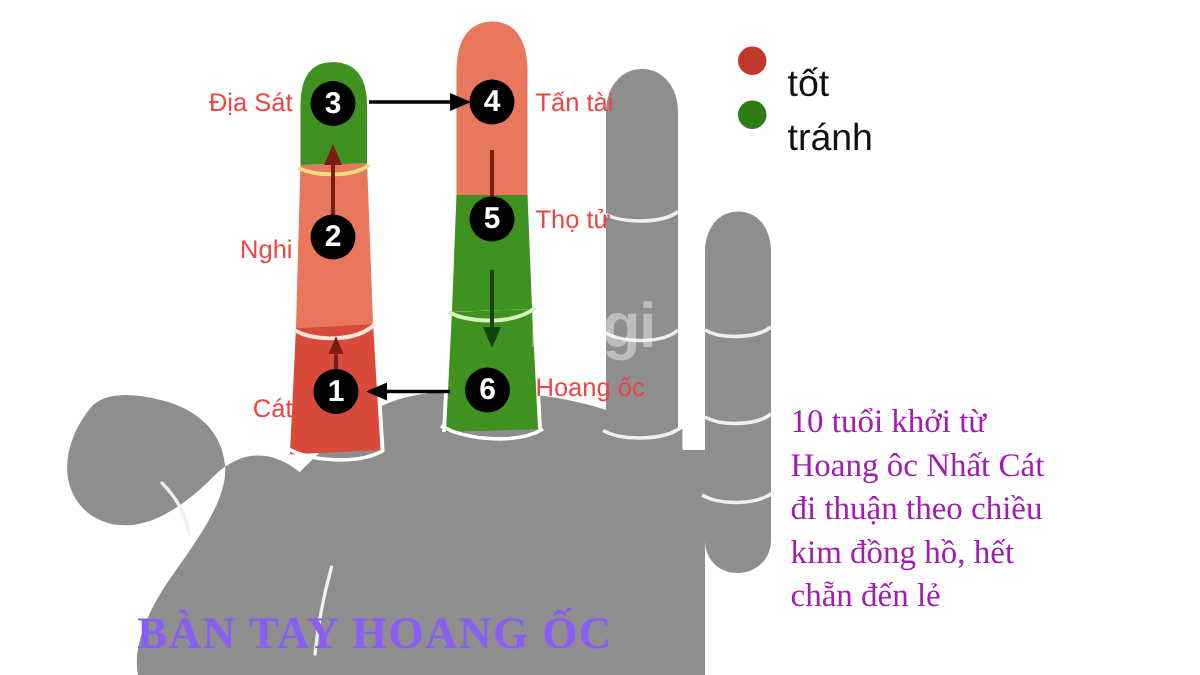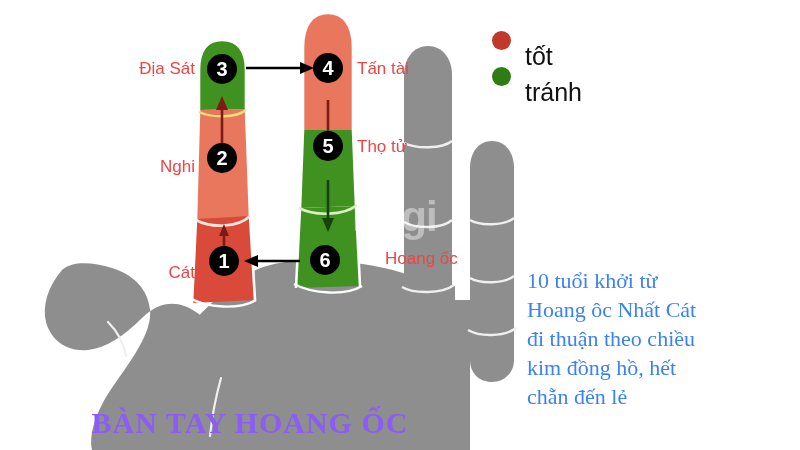--- a/index.html
+++ b/index.html
@@ -76,21 +76,21 @@
   }
 
   #note {
     position: absolute;
     left: 527px;
     top: 266px;
     width: 250px;
     font-family: "Liberation Serif", serif;
     font-size: 22px;
     line-height: 1.32;
-    color: #3b82f6;
+    color: #a21caf;
     white-space: pre-line;
   }
 
   #title {
     position: absolute;
     left: 0;
     top: 406px;
     width: 500px;
     text-align: center;
     font-family: "Liberation Serif", serif;
@@ -259,21 +259,21 @@
   <div class="num" style="left:313px; top:53px;">4</div>
   <div class="num" style="left:313px; top:131px;">5</div>
   <div class="num" style="left:310px; top:245px;">6</div>
 
   <div class="lbl lbl-left" style="left:120px; top:60px; width:75px;">Địa Sát</div>
   <div class="lbl lbl-left" style="left:120px; top:158px; width:75px;">Nghi</div>
   <div class="lbl lbl-left" style="left:120px; top:264px; width:75px;">Cát</div>
 
   <div class="lbl lbl-right" style="left:357px; top:60px;">Tấn tài</div>
   <div class="lbl lbl-right" style="left:357px; top:138px;">Thọ tử</div>
-  <div class="lbl lbl-right" style="left:357px; top:250px;padding-left:28px;">Hoang ốc</div>
+  <div class="lbl lbl-right" style="left:357px; top:250px;">Hoang ốc</div>
 
   <div id="watermark">nogi</div>
 
   <div id="legend">
     <div class="legend-row">
       <span class="legend-dot" style="background:#c0392b;"></span>
       <span class="legend-text">tốt</span>
     </div>
     <div class="legend-row">
       <span class="legend-dot" style="background:#2e7d14;"></span>

